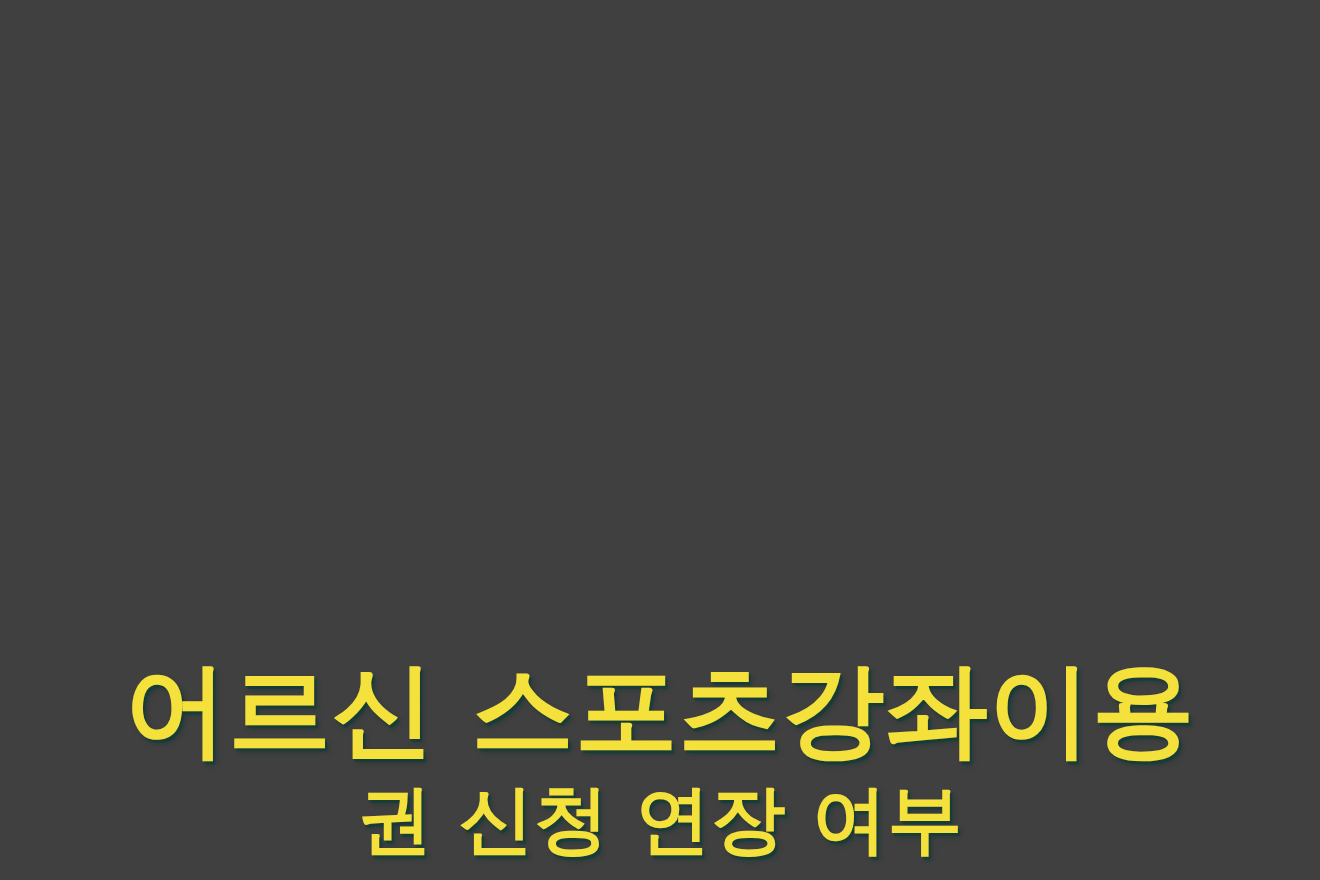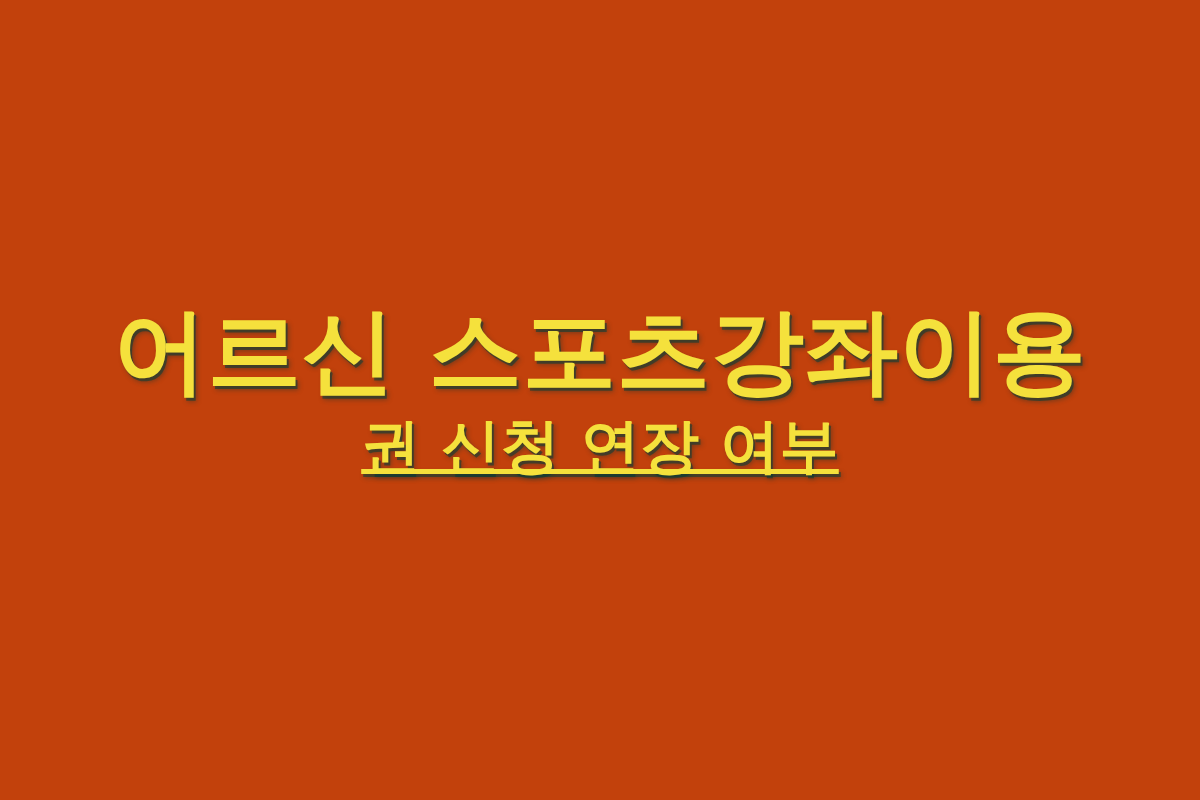--- a/index.html
+++ b/index.html
@@ -54,23 +54,23 @@
     
   }
 
   .headline-line.line-2 {
     font-size: 116px;
   }
 </style>
 </head>
 <body>
 
-<div id="banner" style="background-color: #c2410c;">
+<div id="banner" style="background-color: #404040; justify-content: flex-end;">
 
   <div id="headline">
 
     <span class="headline-line line-1" style="color: rgb(245, 225, 60); font-size: 93.54px;">어르신 스포츠강좌이용</span>
 
-    <span class="headline-line line-2" style="color: rgb(245, 225, 60); font-size: 59px; text-decoration: underline;">권 신청 연장 여부</span>
+    <span class="headline-line line-2" style="color: rgb(245, 225, 60); font-size: 68px;">권 신청 연장 여부</span>
 
   </div>
 
 </div>
 
 </body></html>

